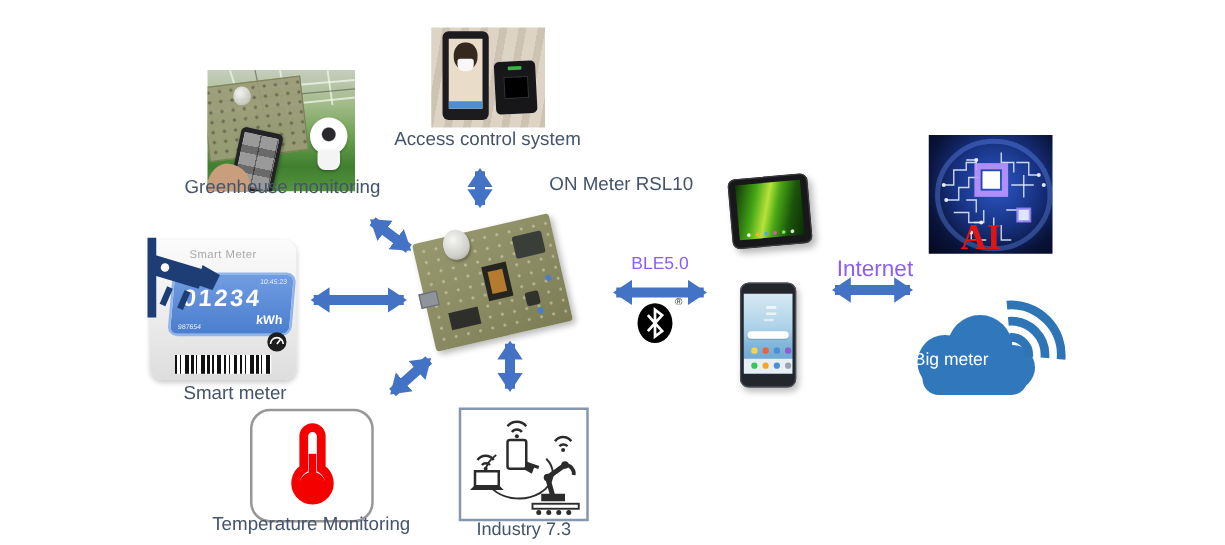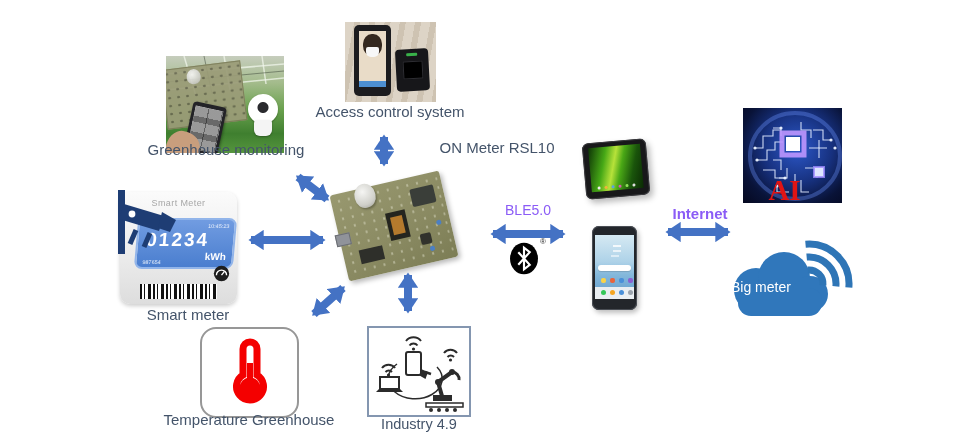--- a/index.html
+++ b/index.html
@@ -336,21 +336,21 @@
   <div class="bt-r">®</div>
 
   <div class="lbl" style="left:142px;top:141px;width:168px;font-size:15px;">Greenhouse monitoring</div>
 
   <div class="lbl" style="left:306px;top:103px;width:168px;font-size:15px;">Access control system</div>
 
   <div class="lbl" style="left:426px;top:139px;width:142px;font-size:15px;">ON Meter RSL10</div>
 
   <div class="linklbl" style="left:494px;top:202px;width:68px;font-size:14px;">BLE5.0</div>
 
-  <div class="linklbl" style="left:658px;top:205px;width:84px;font-size:15px;font-weight:bold;">Internet</div>
+  <div class="linklbl" style="left:658px;top:205px;width:84px;font-size:18px;">Internet</div>
 
   <div class="lbl" style="left:122px;top:306px;width:132px;font-size:15px;">Smart meter</div>
 
-  <div class="lbl" style="left:160px;top:411px;width:178px;font-size:15px;">Temperature Greenhouse</div>
-
-  <div class="lbl" style="left:372px;top:416px;width:94px;font-size:14.5px;">Industry 4.9</div>
+  <div class="lbl" style="left:160px;top:411px;width:178px;font-size:15px;">Temperature Monitoring</div>
+
+  <div class="lbl" style="left:372px;top:416px;width:94px;font-size:14.5px;">Industry 7.3</div>
 
 </div>
 
 </body></html>

